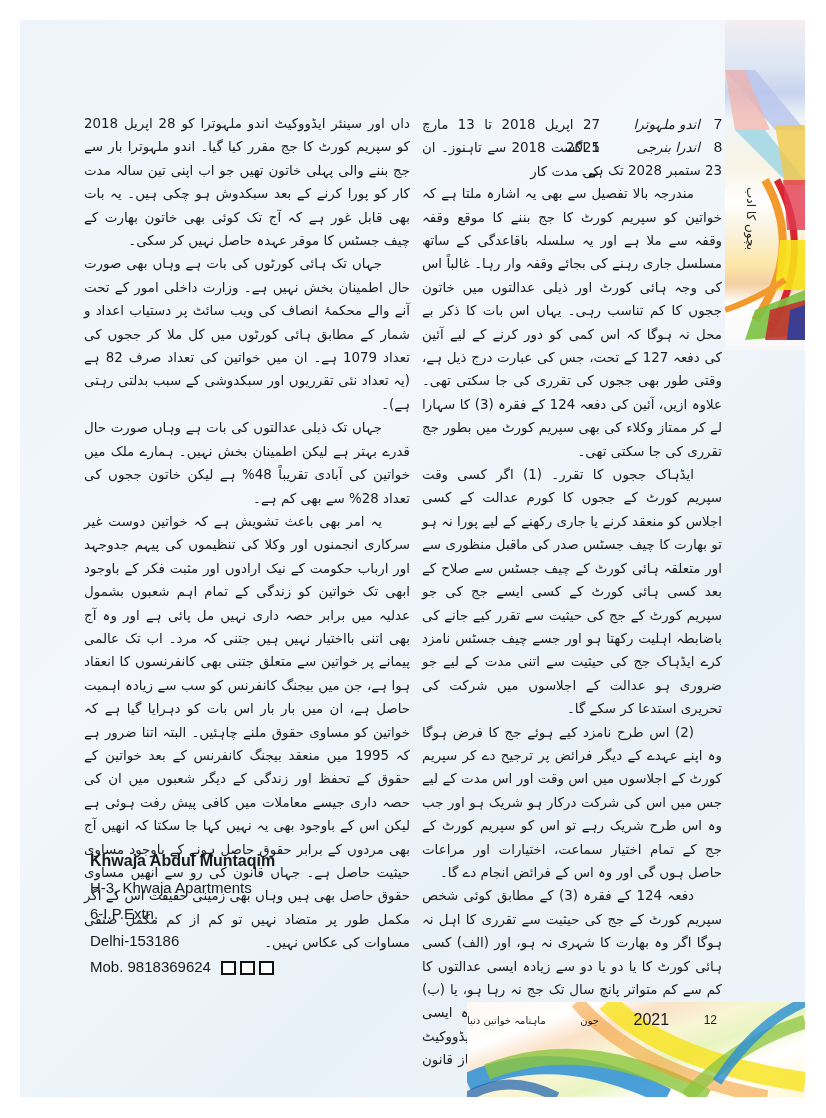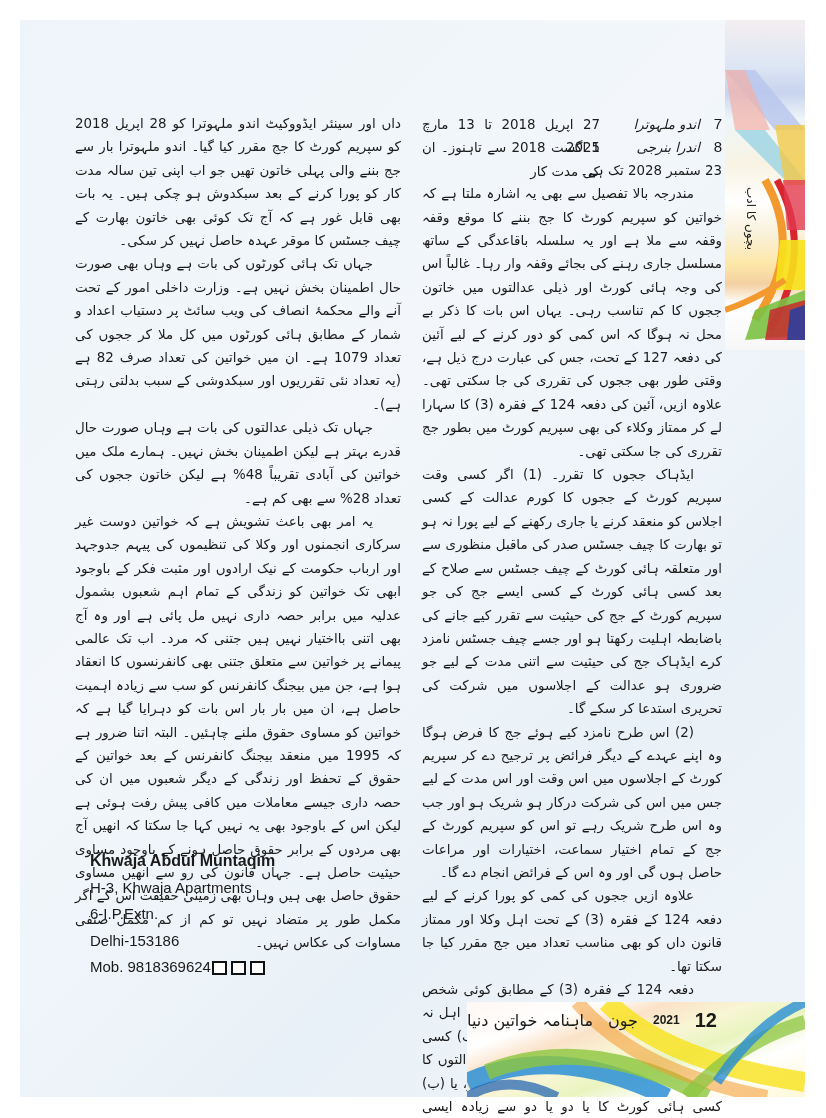--- a/index.html
+++ b/index.html
@@ -9,38 +9,38 @@
         background:linear-gradient(135deg,#eef4fa 0%,#f3f7fb 40%,#e9f1f8 70%,#eef4f9 100%);}
   .side-strip{position:absolute;left:725px;top:20px;width:80px;height:330px;overflow:hidden;
         background:linear-gradient(180deg,#f4eef0 0%,#dde6f4 14%,#c8d3ee 22%,#eef6f8 30%,#f8f3e3 44%,#fff 55%,#f9f1d9 65%,#fde7a8 74%,#f4d0a2 80%,#ffffff 86%,#f7f7f7 100%);}
   .side-label{position:absolute;left:734px;top:180px;width:24px;height:70px;
         writing-mode:vertical-rl;font-size:12px;color:#222;direction:rtl;}
   .col{position:absolute;direction:rtl;text-align:justify;color:#1b1b1b;
         font-family:"DejaVu Sans",sans-serif;font-size:13.4px;line-height:23.4px;}
   .col p{margin:0;}
   .col .indent{text-indent:28px;}
   .col-right{left:422px;top:112px;width:300px;}
-  .col-left{left:75px;top:112px;width:326px;}
+  .col-left{left:84px;top:112px;width:326px;}
   .row-list{direction:rtl;}
   .row{display:flex;direction:rtl;align-items:baseline;height:23.4px;}
   .row .num{width:22px;text-align:right;font-family:"Liberation Sans",sans-serif;font-size:15px;}
   .row .name{width:100px;font-style:italic;}
   .row .dates{flex:1;font-family:"DejaVu Sans",sans-serif;}
   .sep{text-align:center;margin:4px 0 2px;direction:ltr;}
   .sep span{display:inline-block;width:11px;height:10px;border:2px solid #111;margin:0 2px;background:#fff;}
   .sig{position:absolute;left:90px;top:848px;direction:ltr;font-family:"Liberation Sans",sans-serif;
        color:#1a1a1a;font-size:15px;line-height:26.5px;}
   .sig .name{font-weight:bold;font-size:16px;}
   .footer{position:absolute;left:467px;top:1002px;width:338px;height:95px;overflow:hidden;
        background:linear-gradient(160deg,#fff7f2 0%,#ffffff 22%,#fbe2c8 34%,#f8f6d4 48%,#e9f4c0 60%,#ffffff 75%,#fff8d8 100%);}
   .footer-text{position:absolute;left:467px;top:1008px;width:250px;height:24px;display:flex;
        align-items:center;justify-content:space-between;direction:rtl;color:#1a1a1a;}
-  .footer-text .pgnum{font-family:"Liberation Sans",sans-serif;font-weight:bold;font-size:20px;}
-  .footer-text .year{font-family:"Liberation Sans",sans-serif;font-weight:bold;font-size:12px;}
-  .footer-text .month,.footer-text .mag{font-size:16px;}
+  .footer-text .pgnum{font-family:"Liberation Sans",sans-serif;font-weight:normal;font-size:12px;}
+  .footer-text .year{font-family:"Liberation Sans",sans-serif;font-weight:normal;font-size:16px;}
+  .footer-text .month,.footer-text .mag{font-size:10px;}
 </style>
 </head>
 <body>
 
 <div class="page"></div>
 
 <div class="side-strip">
   <svg width="80" height="330" viewBox="0 0 80 330">
     <polygon points="0,50 30,50 80,110 50,110" fill="#b8c4ec" opacity="0.8"></polygon>
     <polygon points="0,50 20,50 45,110 10,110" fill="#f3b0a6" opacity="0.7"></polygon>
@@ -68,21 +68,20 @@
     <div class="row">
       <span class="num">8</span>
       <span class="name">اندرا بنرجی</span>
       <span class="dates">5 اگست 2018 سے تاہنوز۔ ان کی مدت کار</span>
     </div>
     <p>23 ستمبر 2028 تک ہے۔</p>
   </div>
   <p class="indent">مندرجہ بالا تفصیل سے بھی یہ اشارہ ملتا ہے کہ خواتین کو سپریم کورٹ کا جج بننے کا موقع وقفہ وقفہ سے ملا ہے اور یہ سلسلہ باقاعدگی کے ساتھ مسلسل جاری رہنے کی بجائے وقفہ وار رہا۔ غالباً اس کی وجہ ہائی کورٹ اور ذیلی عدالتوں میں خاتون ججوں کا کم تناسب رہی۔ یہاں اس بات کا ذکر بے محل نہ ہوگا کہ اس کمی کو دور کرنے کے لیے آئین کی دفعہ 127 کے تحت، جس کی عبارت درج ذیل ہے، وقتی طور بھی ججوں کی تقرری کی جا سکتی تھی۔ علاوہ ازیں، آئین کی دفعہ 124 کے فقرہ (3) کا سہارا لے کر ممتاز وکلاء کی بھی سپریم کورٹ میں بطور جج تقرری کی جا سکتی تھی۔</p>
   <p class="indent">ایڈہاک ججوں کا تقرر۔ (1) اگر کسی وقت سپریم کورٹ کے ججوں کا کورم عدالت کے کسی اجلاس کو منعقد کرنے یا جاری رکھنے کے لیے پورا نہ ہو تو بھارت کا چیف جسٹس صدر کی ماقبل منظوری سے اور متعلقہ ہائی کورٹ کے چیف جسٹس سے صلاح کے بعد کسی ہائی کورٹ کے کسی ایسے جج کی جو سپریم کورٹ کے جج کی حیثیت سے تقرر کیے جانے کی باضابطہ اہلیت رکھتا ہو اور جسے چیف جسٹس نامزد کرے ایڈہاک جج کی حیثیت سے اتنی مدت کے لیے جو ضروری ہو عدالت کے اجلاسوں میں شرکت کی تحریری استدعا کر سکے گا۔</p>
   <p class="indent">(2) اس طرح نامزد کیے ہوئے جج کا فرض ہوگا وہ اپنے عہدے کے دیگر فرائض پر ترجیح دے کر سپریم کورٹ کے اجلاسوں میں اس وقت اور اس مدت کے لیے جس میں اس کی شرکت درکار ہو شریک ہو اور جب وہ اس طرح شریک رہے تو اس کو سپریم کورٹ کے جج کے تمام اختیار سماعت، اختیارات اور مراعات حاصل ہوں گی اور وہ اس کے فرائض انجام دے گا۔</p>
-  <p class="indent">علاوہ ازیں ججوں کی کمی کو پورا کرنے کے لیے دفعہ 124 کے فقرہ (3) کے تحت اہل وکلا اور ممتاز قانون داں کو بھی مناسب تعداد میں جج مقرر کیا جا سکتا تھا۔</p>
   <p class="indent">دفعہ 124 کے فقرہ (3) کے مطابق کوئی شخص سپریم کورٹ کے جج کی حیثیت سے تقرری کا اہل نہ ہوگا اگر وہ بھارت کا شہری نہ ہو، اور (الف) کسی ہائی کورٹ کا یا دو یا دو سے زیادہ ایسی عدالتوں کا کم سے کم متواتر پانچ سال تک جج نہ رہا ہو، یا (ب) کسی ہائی کورٹ کا یا دو یا دو سے زیادہ ایسی عدالتوں کا کم سے کم متواتر دس سال تک ایڈووکیٹ نہ رہا ہو، یا (ج) صدر کی رائے میں ایک ممتاز قانون داں نہ ہو۔</p>
 
 </div>
 
 <div class="col col-left">
   <p>داں اور سینئر ایڈووکیٹ اندو ملہوترا کو 28 اپریل 2018 کو سپریم کورٹ کا جج مقرر کیا گیا۔ اندو ملہوترا بار سے جج بننے والی پہلی خاتون تھیں جو اب اپنی تین سالہ مدت کار کو پورا کرنے کے بعد سبکدوش ہو چکی ہیں۔ یہ بات بھی قابل غور ہے کہ آج تک کوئی بھی خاتون بھارت کے چیف جسٹس کا موقر عہدہ حاصل نہیں کر سکی۔</p>
   <p class="indent">جہاں تک ہائی کورٹوں کی بات ہے وہاں بھی صورت حال اطمینان بخش نہیں ہے۔ وزارت داخلی امور کے تحت آنے والے محکمۂ انصاف کی ویب سائٹ پر دستیاب اعداد و شمار کے مطابق ہائی کورٹوں میں کل ملا کر ججوں کی تعداد 1079 ہے۔ ان میں خواتین کی تعداد صرف 82 ہے (یہ تعداد نئی تقرریوں اور سبکدوشی کے سبب بدلتی رہتی ہے)۔</p>
   <p class="indent">جہاں تک ذیلی عدالتوں کی بات ہے وہاں صورت حال قدرے بہتر ہے لیکن اطمینان بخش نہیں۔ ہمارے ملک میں خواتین کی آبادی تقریباً 48% ہے لیکن خاتون ججوں کی تعداد 28% سے بھی کم ہے۔</p>
   <p class="indent">یہ امر بھی باعث تشویش ہے کہ خواتین دوست غیر سرکاری انجمنوں اور وکلا کی تنظیموں کی پیہم جدوجہد اور ارباب حکومت کے نیک ارادوں اور مثبت فکر کے باوجود ابھی تک خواتین کو زندگی کے تمام اہم شعبوں بشمول عدلیہ میں برابر حصہ داری نہیں مل پائی ہے اور وہ آج بھی اتنی بااختیار نہیں ہیں جتنی کہ مرد۔ اب تک عالمی پیمانے پر خواتین سے متعلق جتنی بھی کانفرنسوں کا انعقاد ہوا ہے، جن میں بیجنگ کانفرنس کو سب سے زیادہ اہمیت حاصل ہے، ان میں بار بار اس بات کو دہرایا گیا ہے کہ خواتین کو مساوی حقوق ملنے چاہئیں۔ البتہ اتنا ضرور ہے کہ 1995 میں منعقد بیجنگ کانفرنس کے بعد خواتین کے حقوق کے تحفظ اور زندگی کے دیگر شعبوں میں ان کی حصہ داری جیسے معاملات میں کافی پیش رفت ہوئی ہے لیکن اس کے باوجود بھی یہ نہیں کہا جا سکتا کہ انھیں آج بھی مردوں کے برابر حقوق حاصل ہونے کے باوجود مساوی حیثیت حاصل ہے۔ جہاں قانون کی رو سے انھیں مساوی حقوق حاصل بھی ہیں وہاں بھی زمینی حقیقت اس کے اگر مکمل طور پر متضاد نہیں تو کم از کم مکمل صنفی مساوات کی عکاس نہیں۔</p>
   <div class="sep">

